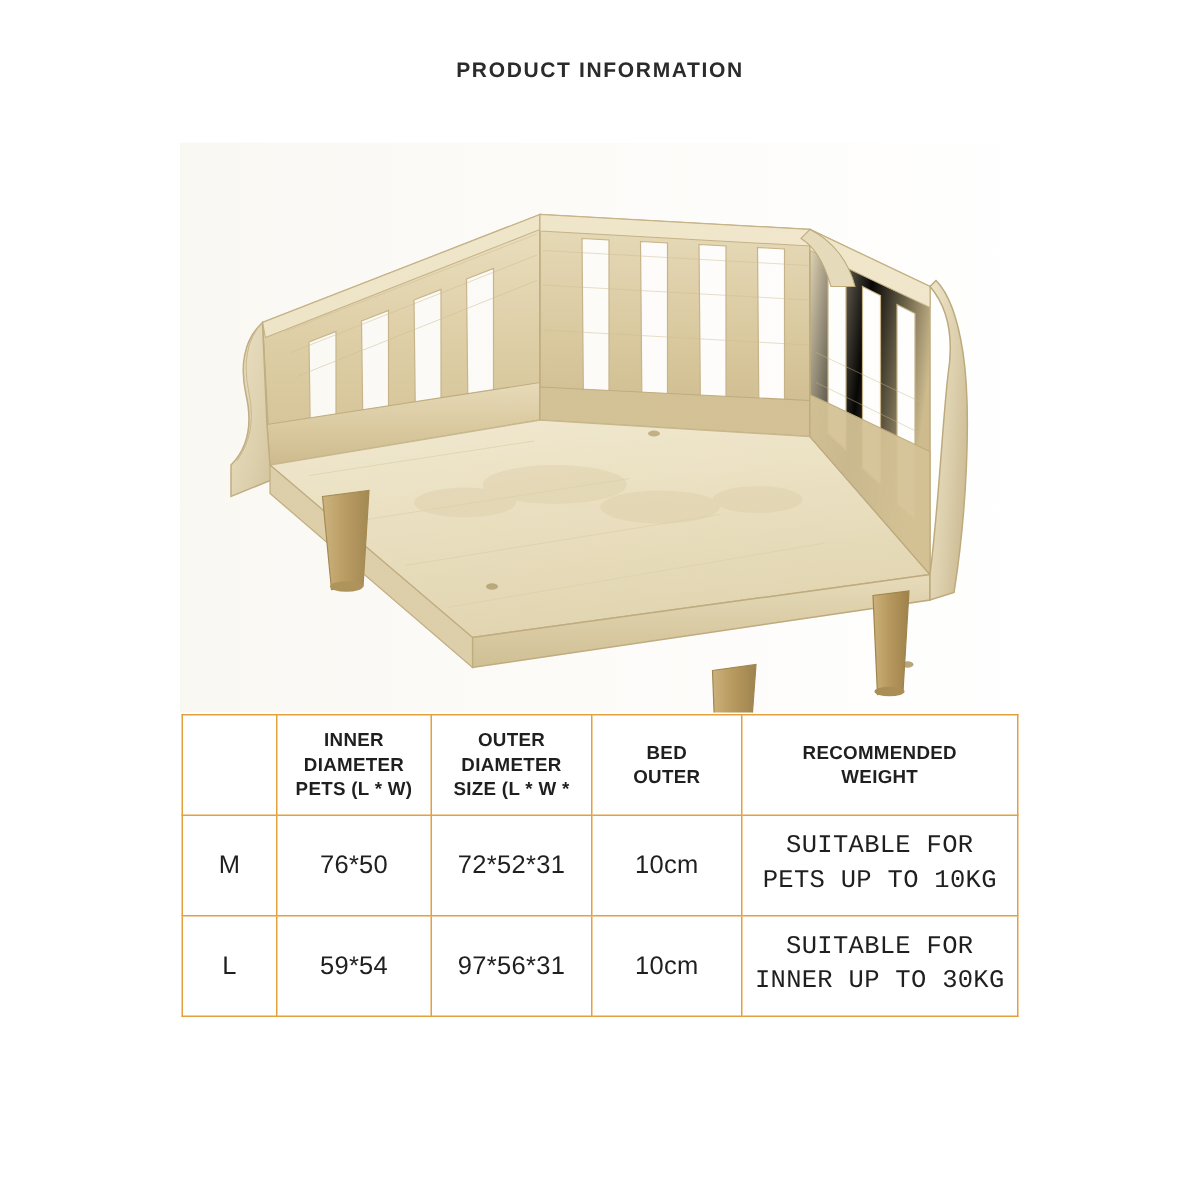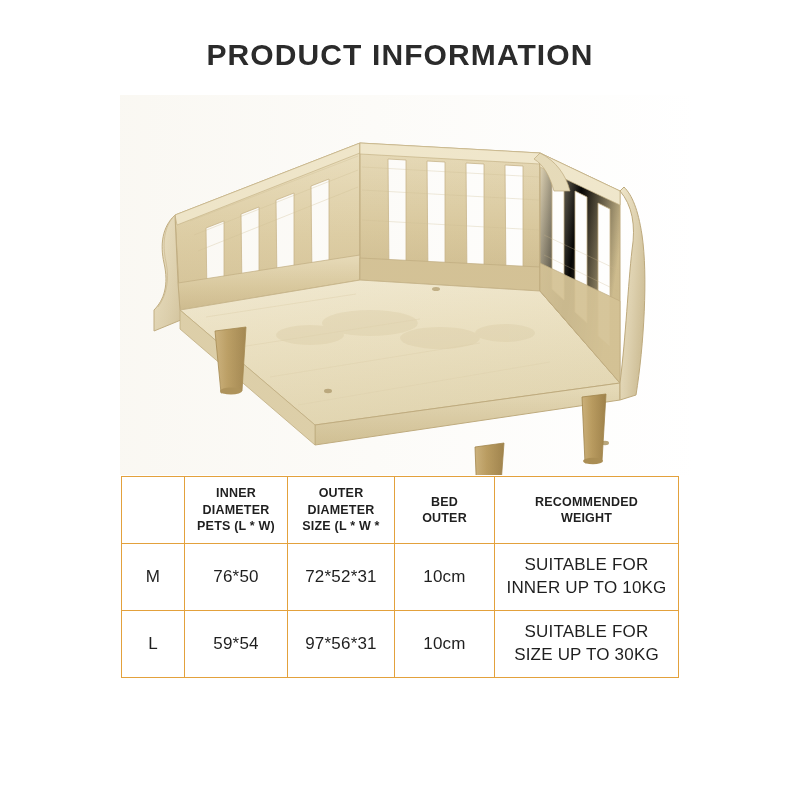--- a/index.html
+++ b/index.html
@@ -15,21 +15,21 @@
     position: relative;
   }
 
   
   #page-title {
     position: absolute;
     top: 38px;
     left: 0;
     width: 800px;
     text-align: center;
-    font-size: 30px;
+    font-size: 14px;
     font-weight: bold;
     letter-spacing: 1.1px;
     color: #2b2b2b;
   }
 
   
   #product-photo {
     position: absolute;
     left: 120px;
     top: 95px;
@@ -76,20 +76,21 @@
   }
   td.size-cell {
     font-size: 23px;
     color: #333;
   }
   td.weight-cell {
     font-size: 12.5px;
     font-weight: bold;
     line-height: 1.35;
     letter-spacing: 0.2px;
+    font-family: Liberation Mono, monospace;
   }
   col.c0 { width: 63px; }
   col.c1 { width: 103px; }
   col.c2 { width: 107px; }
   col.c3 { width: 100px; }
   col.c4 { width: 184px; }
 </style>
 </head>
 <body>
 
@@ -283,28 +284,28 @@
       </tr>
     </thead>
     <tbody>
       <tr>
         <td class="size-cell">M</td>
         <td>76*50</td>
         <td>72*52*31</td>
         <td>10cm</td>
         <td class="weight-cell">
           <div>SUITABLE FOR</div>
-          <div>INNER UP TO 10KG</div>
+          <div>PETS UP TO 10KG</div>
         </td>
       </tr>
       <tr>
         <td class="size-cell">L</td>
         <td>59*54</td>
         <td>97*56*31</td>
         <td>10cm</td>
         <td class="weight-cell">
           <div>SUITABLE FOR</div>
-          <div>SIZE UP TO 30KG</div>
+          <div>INNER UP TO 30KG</div>
         </td>
       </tr>
     </tbody>
   </table>
 </div>
 
 </body></html>

